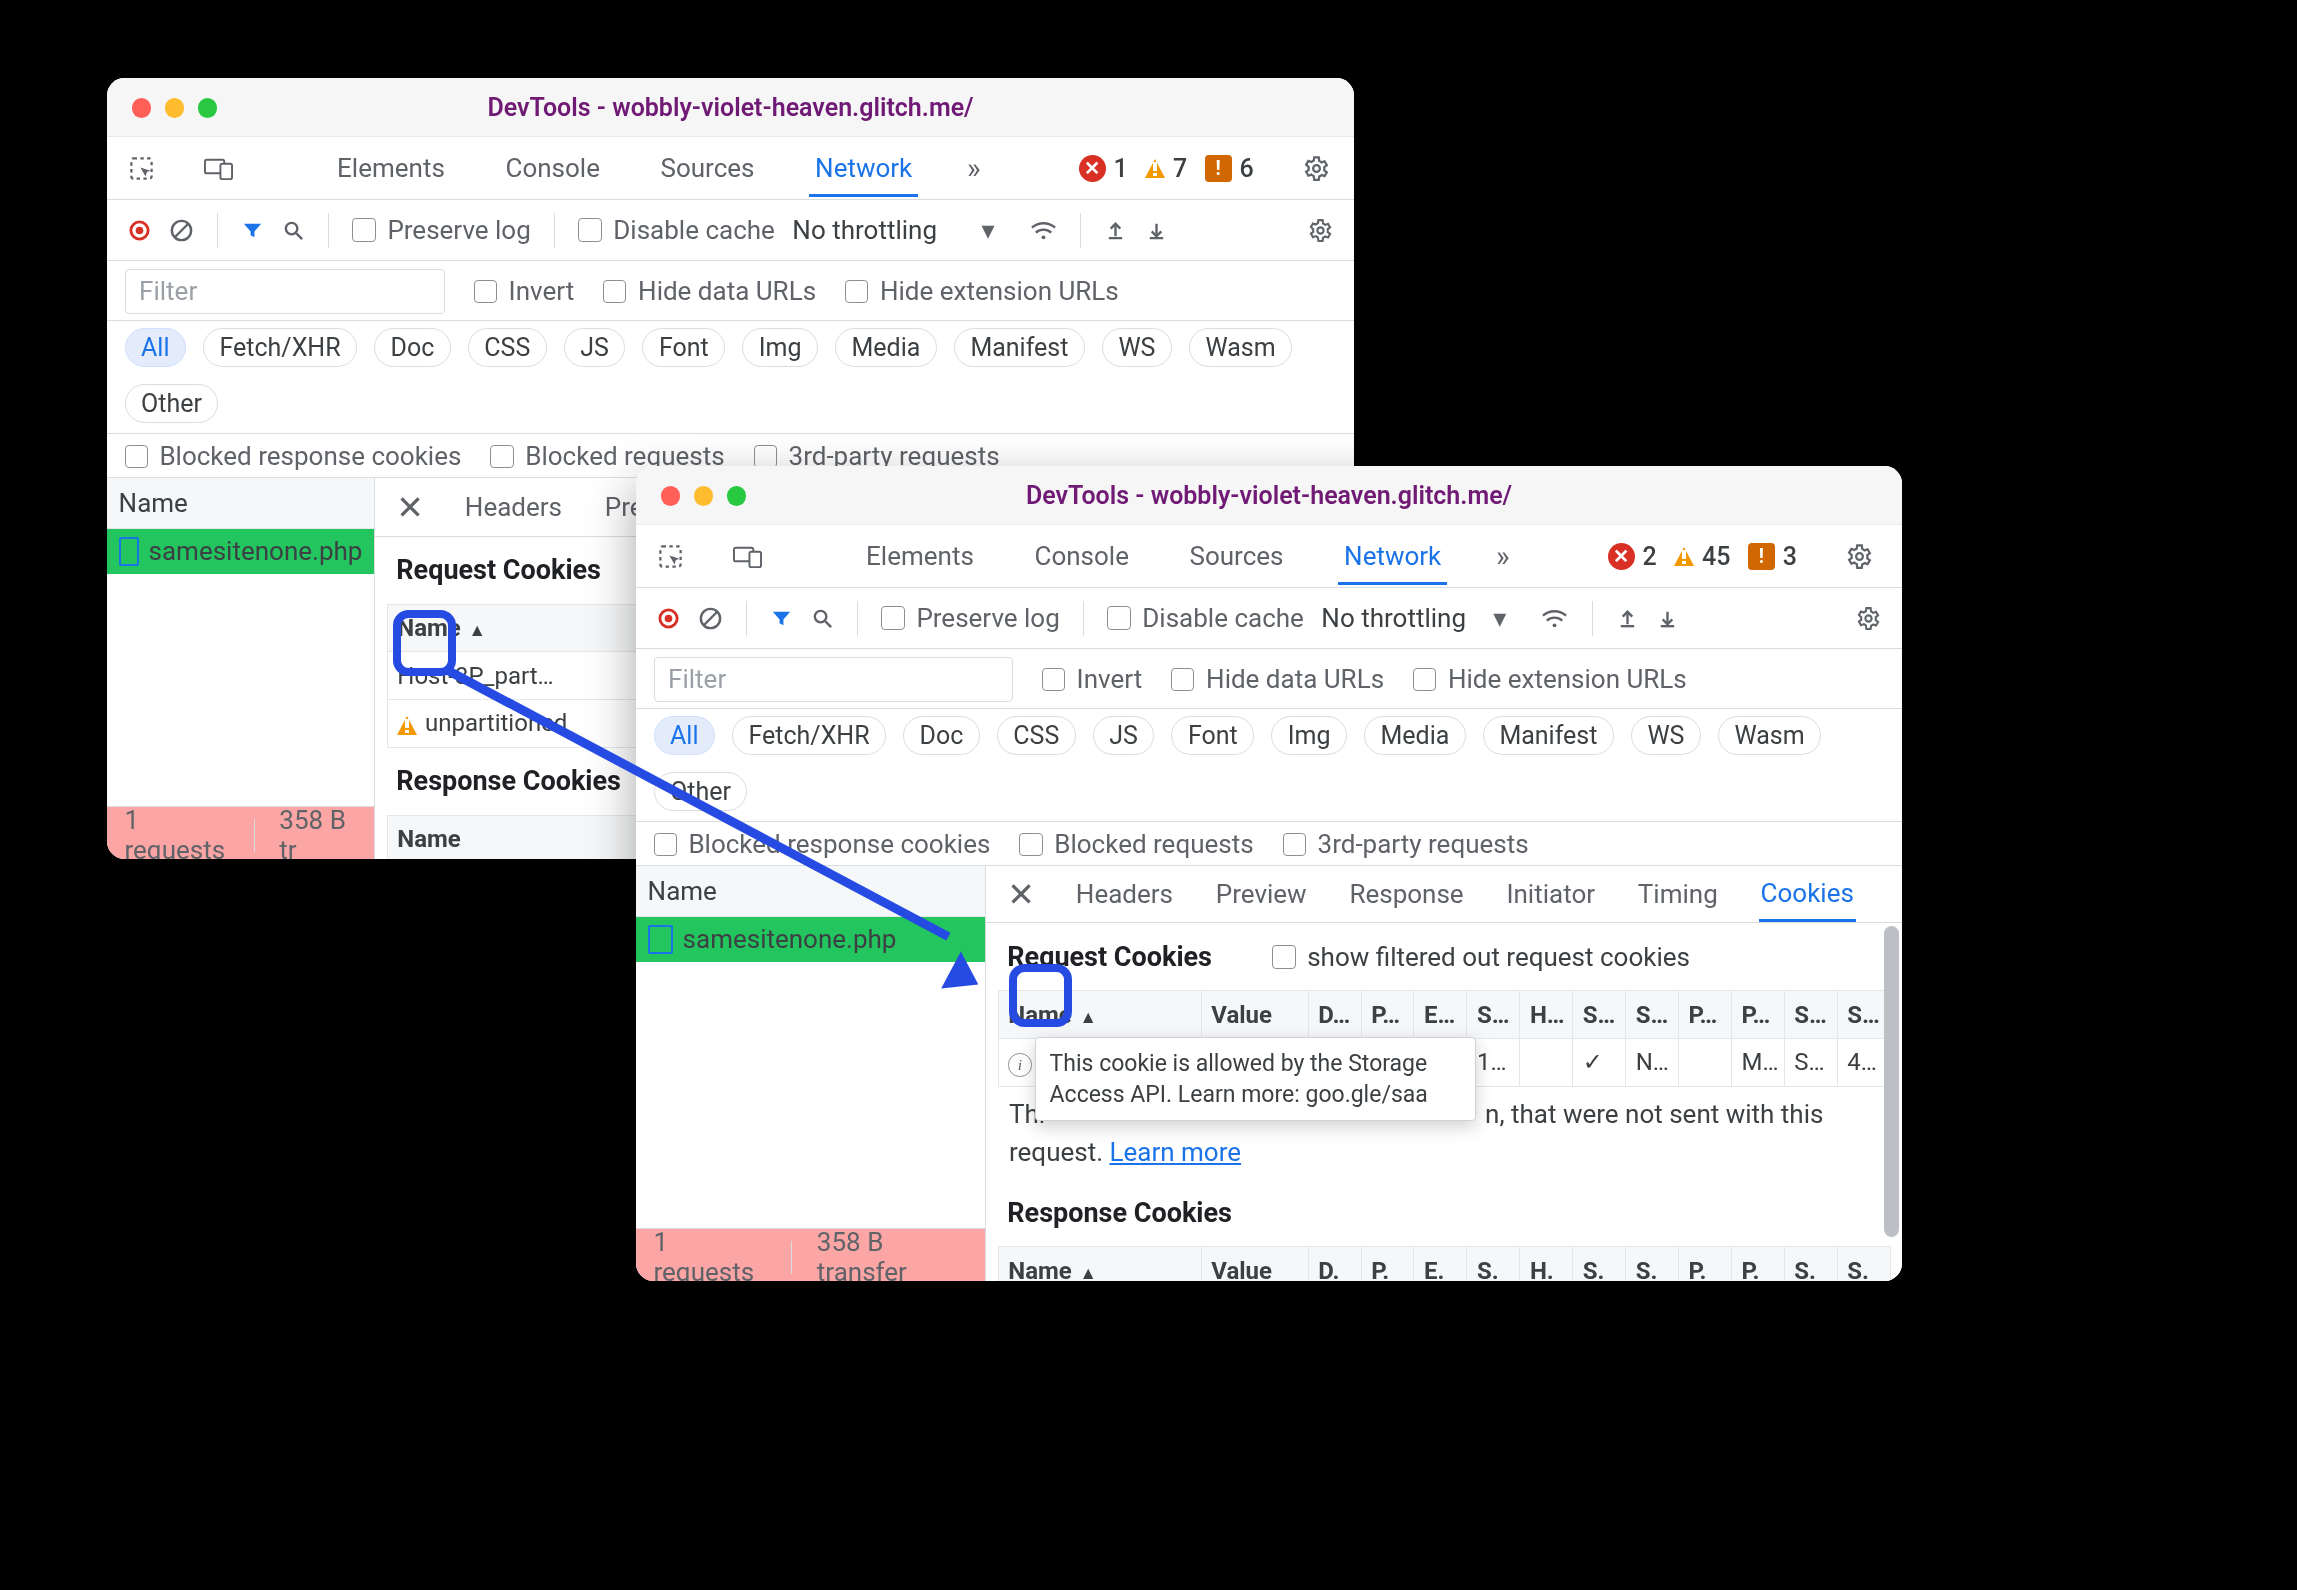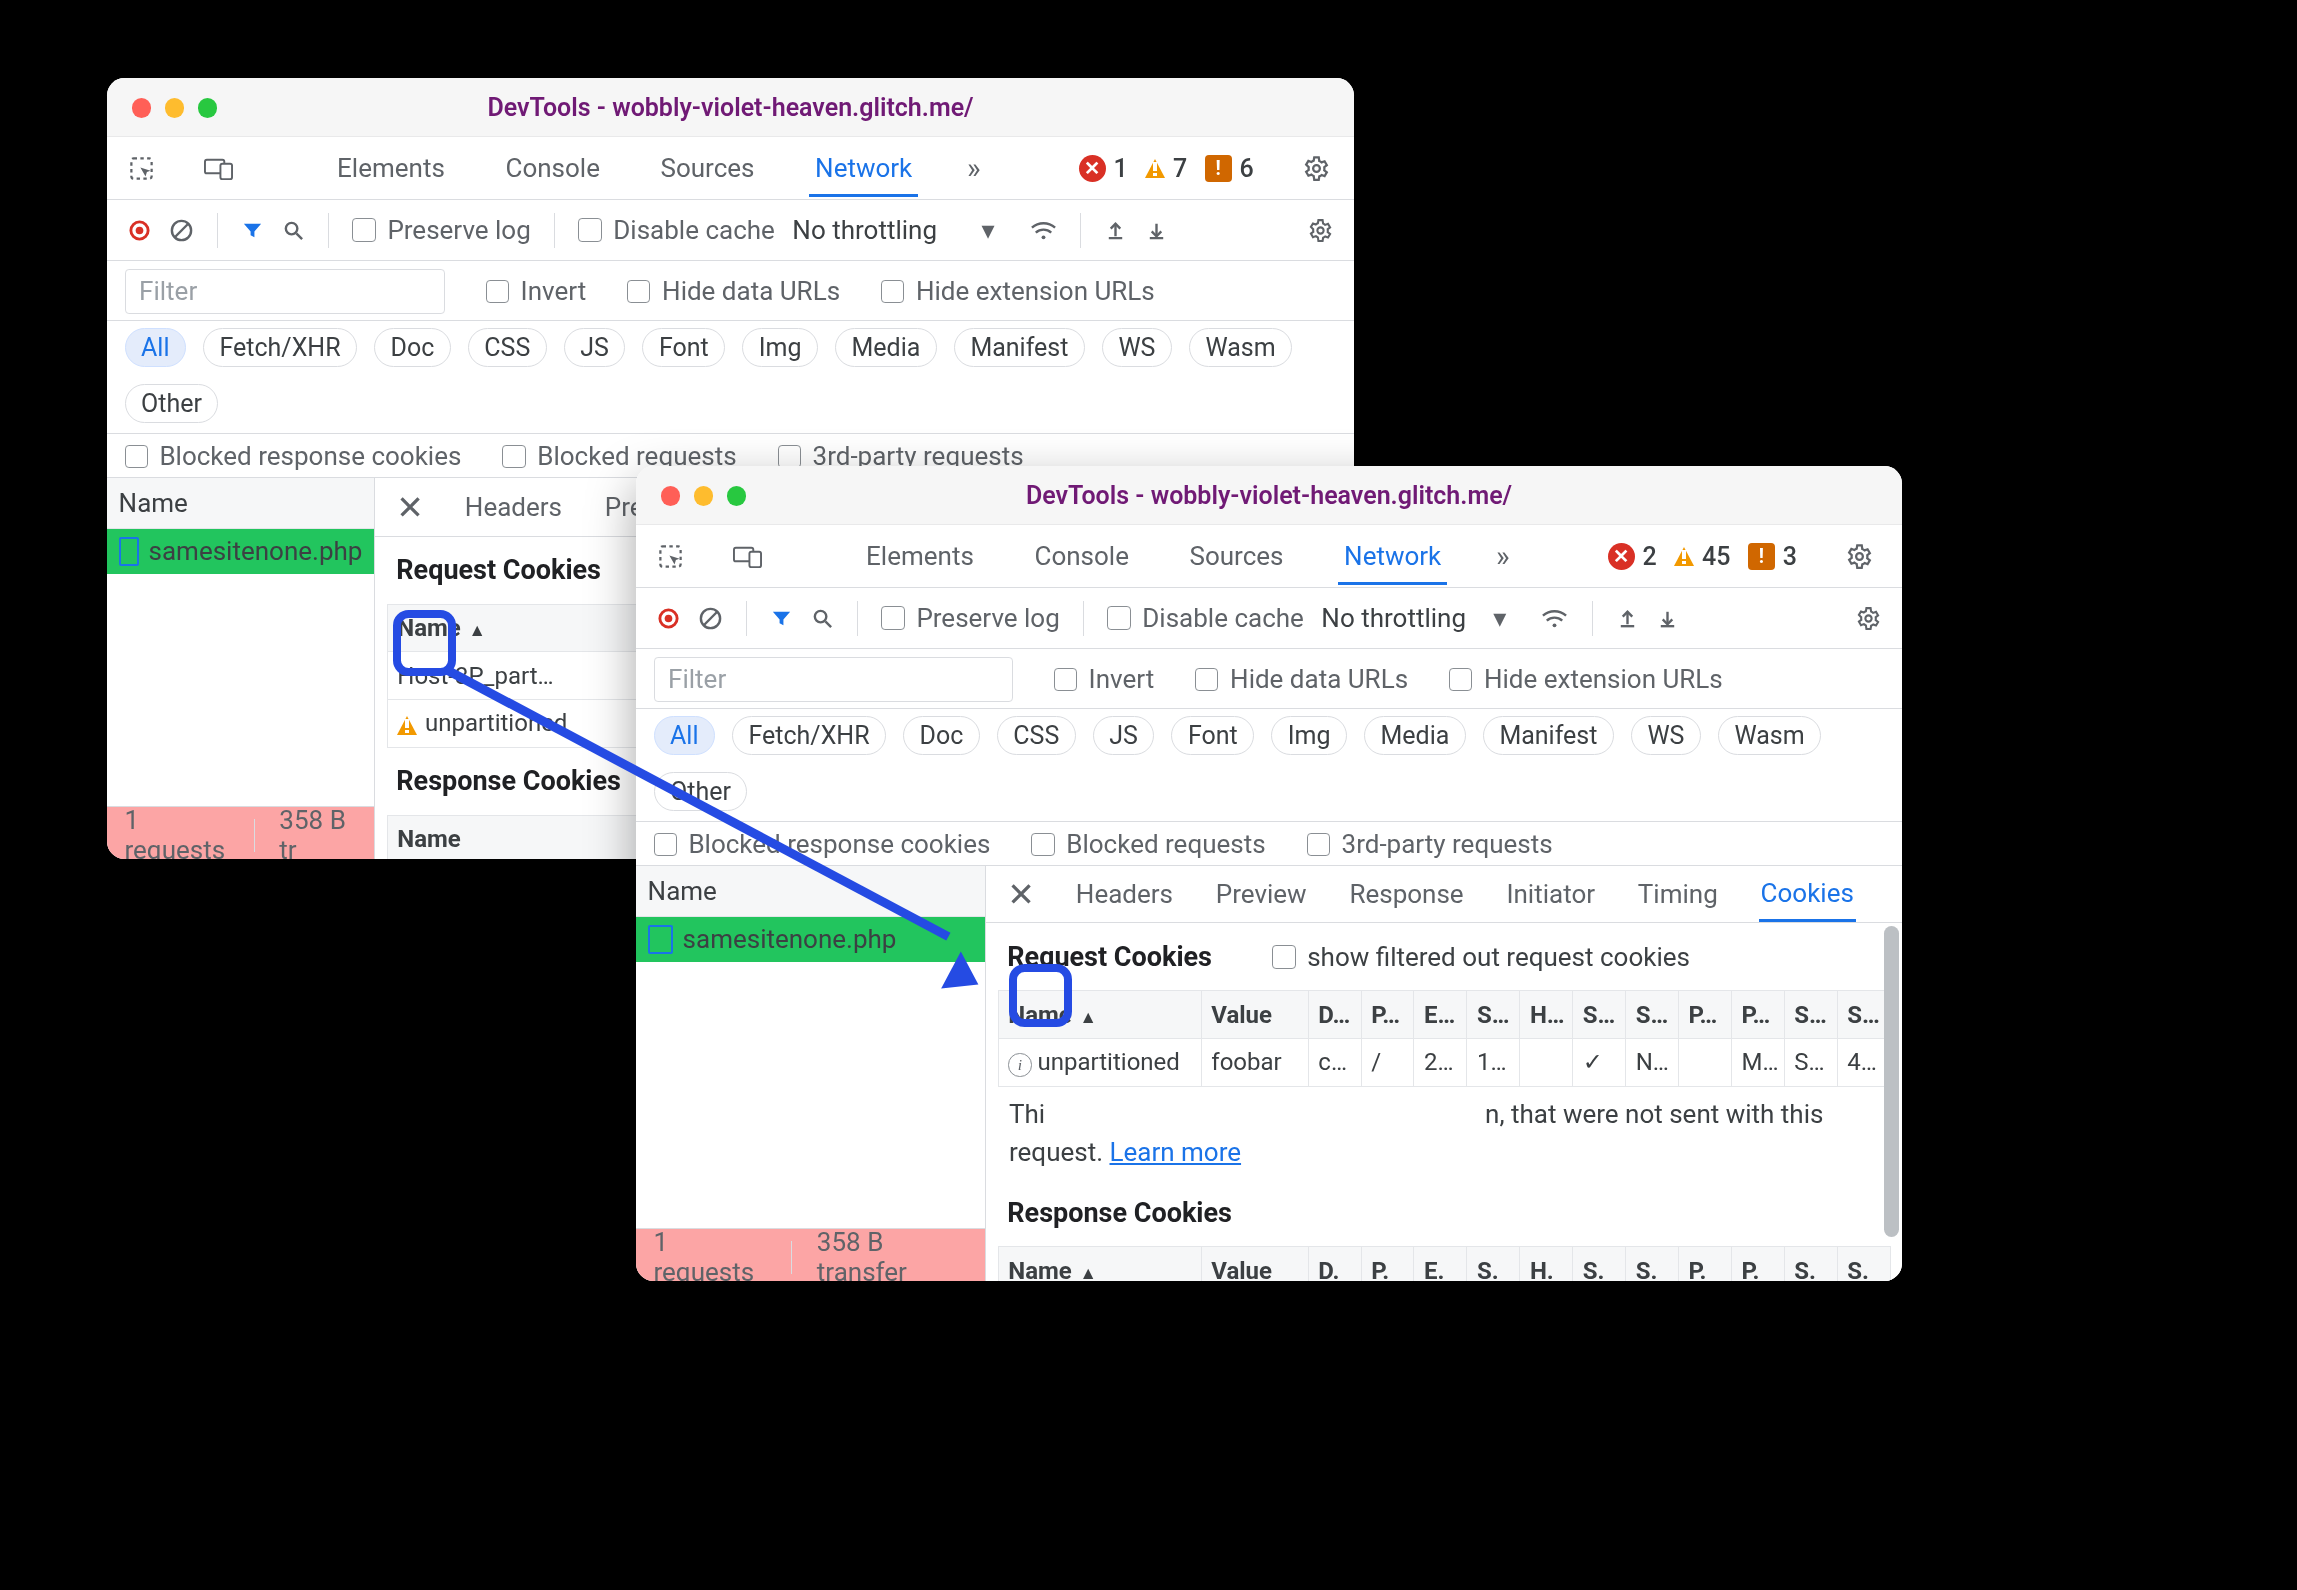--- a/index.html
+++ b/index.html
@@ -46,21 +46,21 @@
   .icon{display:inline-flex;align-items:center;justify-content:center}
 
   
   .ntoolbar{height:60px;display:flex;align-items:center;gap:17.5px;padding:0 21.3px;border-bottom:1px solid var(--border);color:var(--muted);font-size:26px}
   .ntoolbar .sep{width:1px;height:35px;background:var(--border);margin:0 5.8px}
   .chk{display:inline-flex;align-items:center;gap:11.6px;cursor:pointer}
   .chk .box{width:21.3px;height:21.3px;border:1.9px solid #8a8f94;border-radius:3.9px}
   .droptxt{color:#3c4043}
 
   
-  .filterbar{display:flex;align-items:center;gap:41px;padding:7.8px 17.5px 5.8px;flex-wrap:wrap;border-bottom:1px solid var(--border);font-size:26px;color:var(--muted)}
+  .filterbar{display:flex;align-items:center;gap:29px;padding:7.8px 17.5px 5.8px;flex-wrap:wrap;border-bottom:1px solid var(--border);font-size:26px;color:var(--muted)}
   .filterbox{height:43px;border:1px solid var(--border);border-radius:3.9px;padding:0 13.6px;min-width:291px;background:#fff;color:#9aa0a6;display:flex;align-items:center}
   .pill{border:1px solid var(--border);border-radius:21.3px;padding:3.9px 15.5px;color:#3c4043;background:#fff;font-size:25px;cursor:pointer;white-space:nowrap}
   .pill.active{background:#e4ecfb;border-color:#cfe0ff;color:#1a73e8}
   .pillrow{display:flex;gap:17px;flex-wrap:wrap;padding:7.8px 17.5px 9.7px;border-bottom:1px solid var(--border)}
 
   
   .split{display:flex;height:calc(100% - 338px)}
   .pane-left{width:30%;border-right:1px solid var(--border);display:flex;flex-direction:column}
   .pane-right{flex:1;background:#fff;display:flex;flex-direction:column;min-width:0;position:relative}
   .hdrcell{font-size:26px;color:#3c4043;padding:9.7px 11.6px;border-bottom:1px solid var(--grid);background:#f6f7f8}
@@ -621,20 +621,21 @@
           <td>✓</td>
           <td>N…</td>
           <td></td>
           <td>M…</td>
           <td>S…</td>
           <td>4…</td>
         </tr>
       </tbody>
           </table>
 
+      <div class="tooltip" style="left:49px;top:171px;width:412px">This cookie is allowed by the Storage Access API. Learn more: goo.gle/saa</div>
 
       <div class="note">
         <span>Thi</span>
         <span style="display:inline-block;width:427px"></span>
         <span>n, that were not sent with this request.</span>
         <a href="#">Learn more</a>
       </div>
 
       <div class="section-title">Response Cookies</div>
       <table class="ck-table" style="margin:0 11.6px;width:calc(100% - 23px)">

